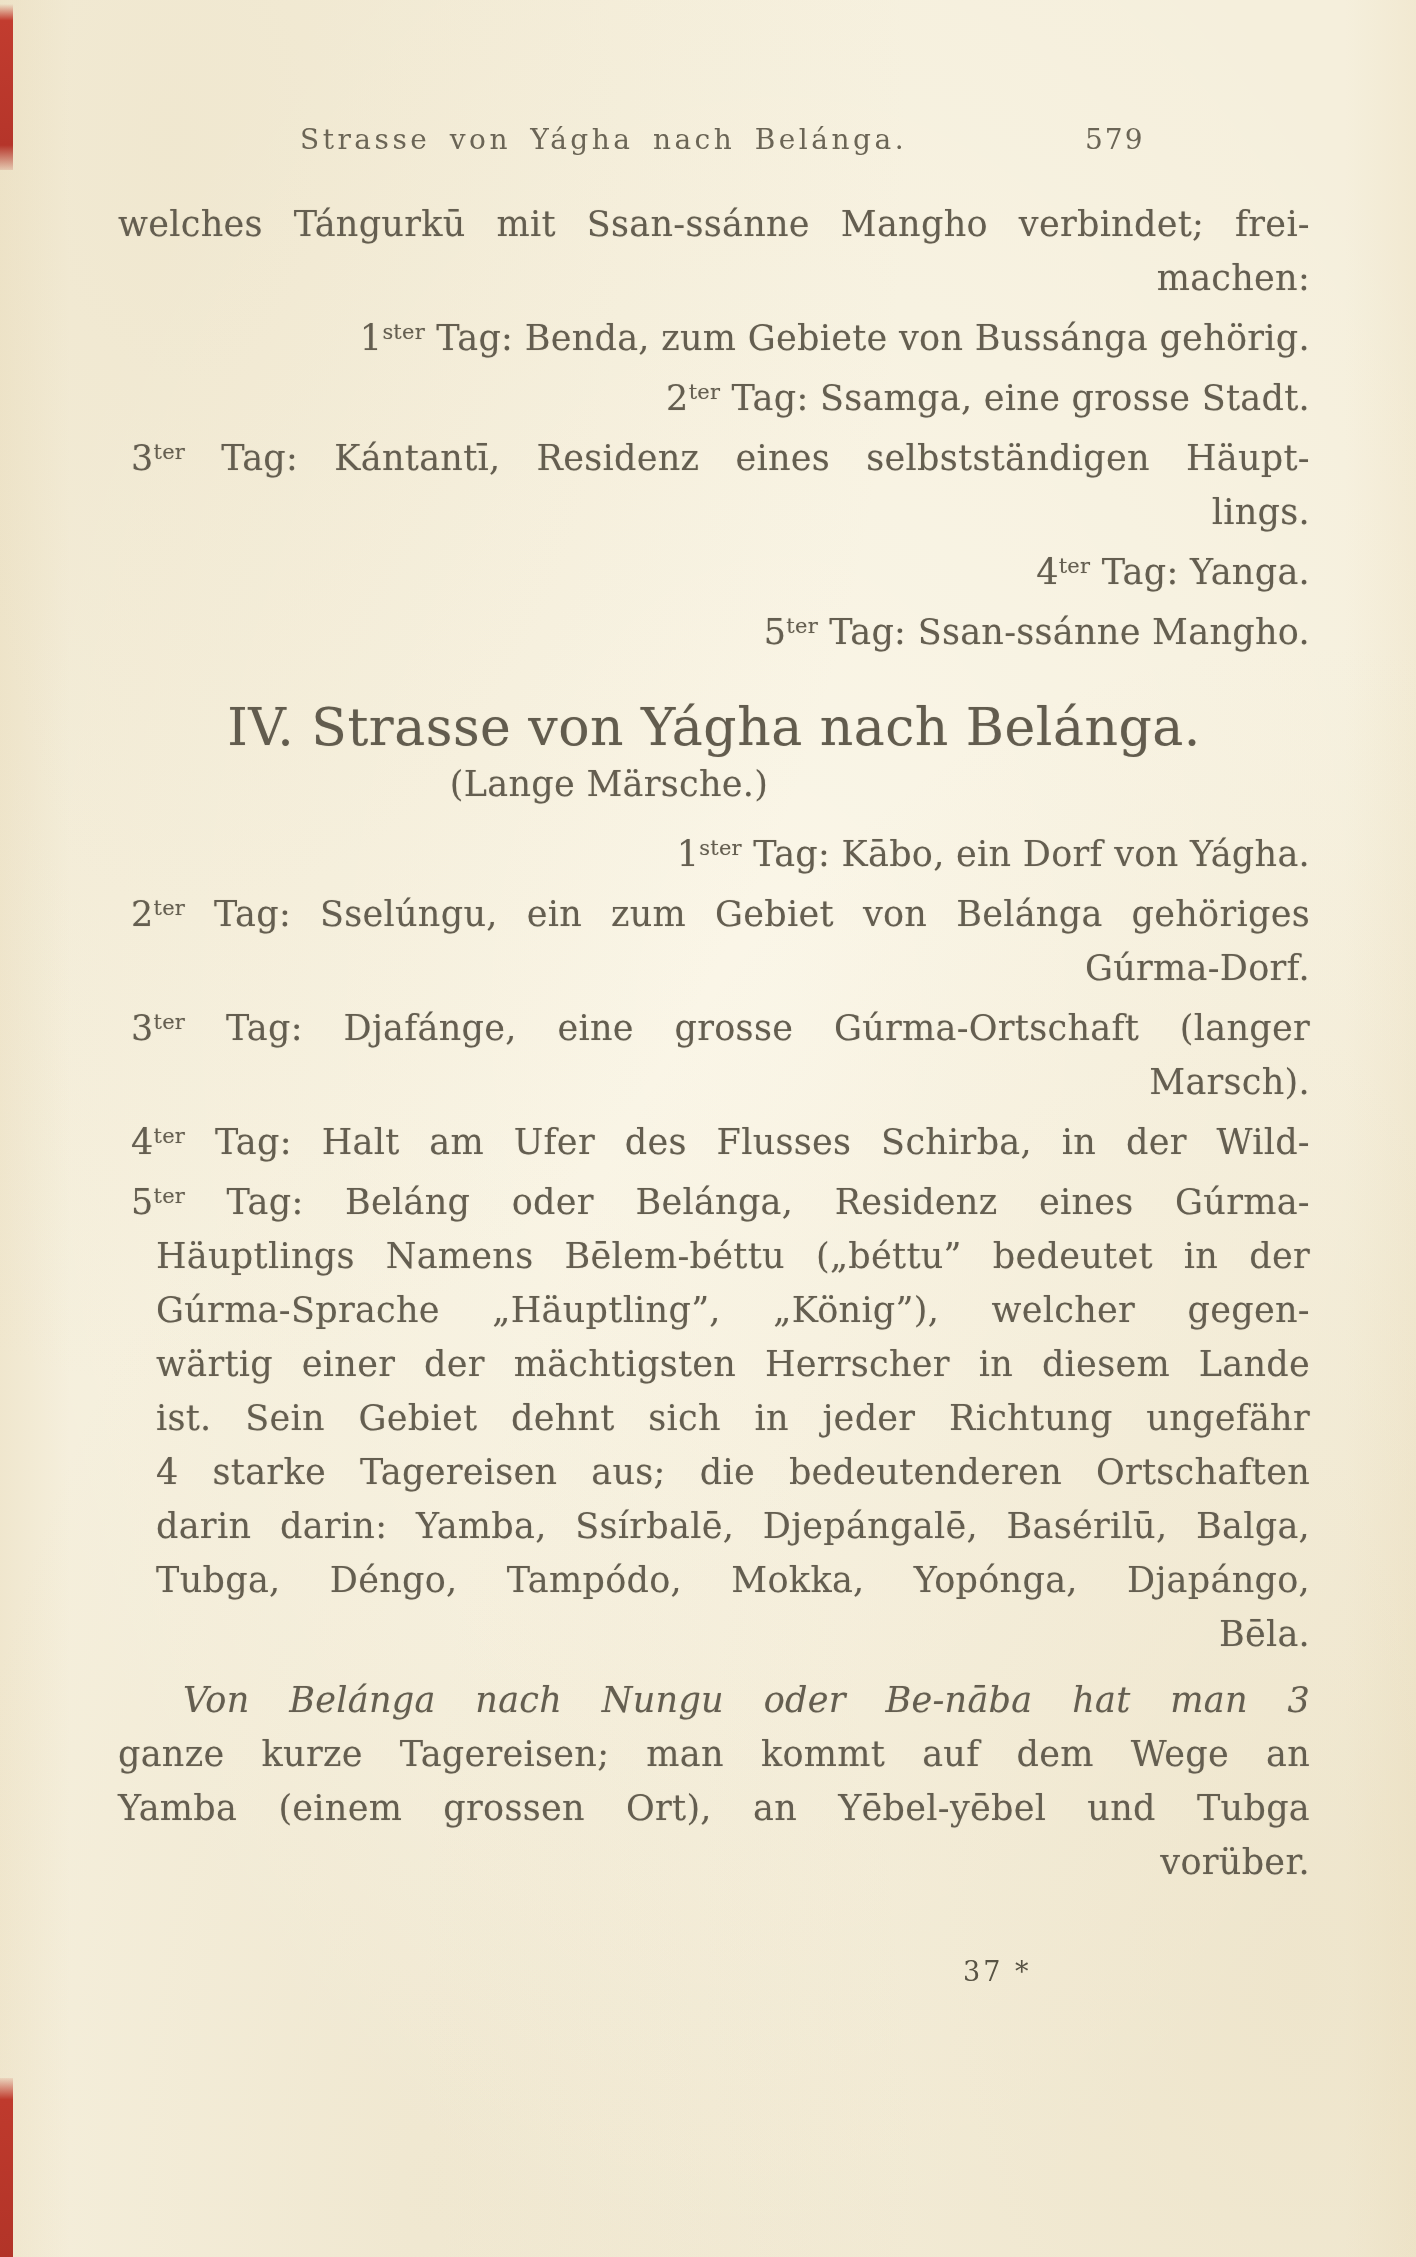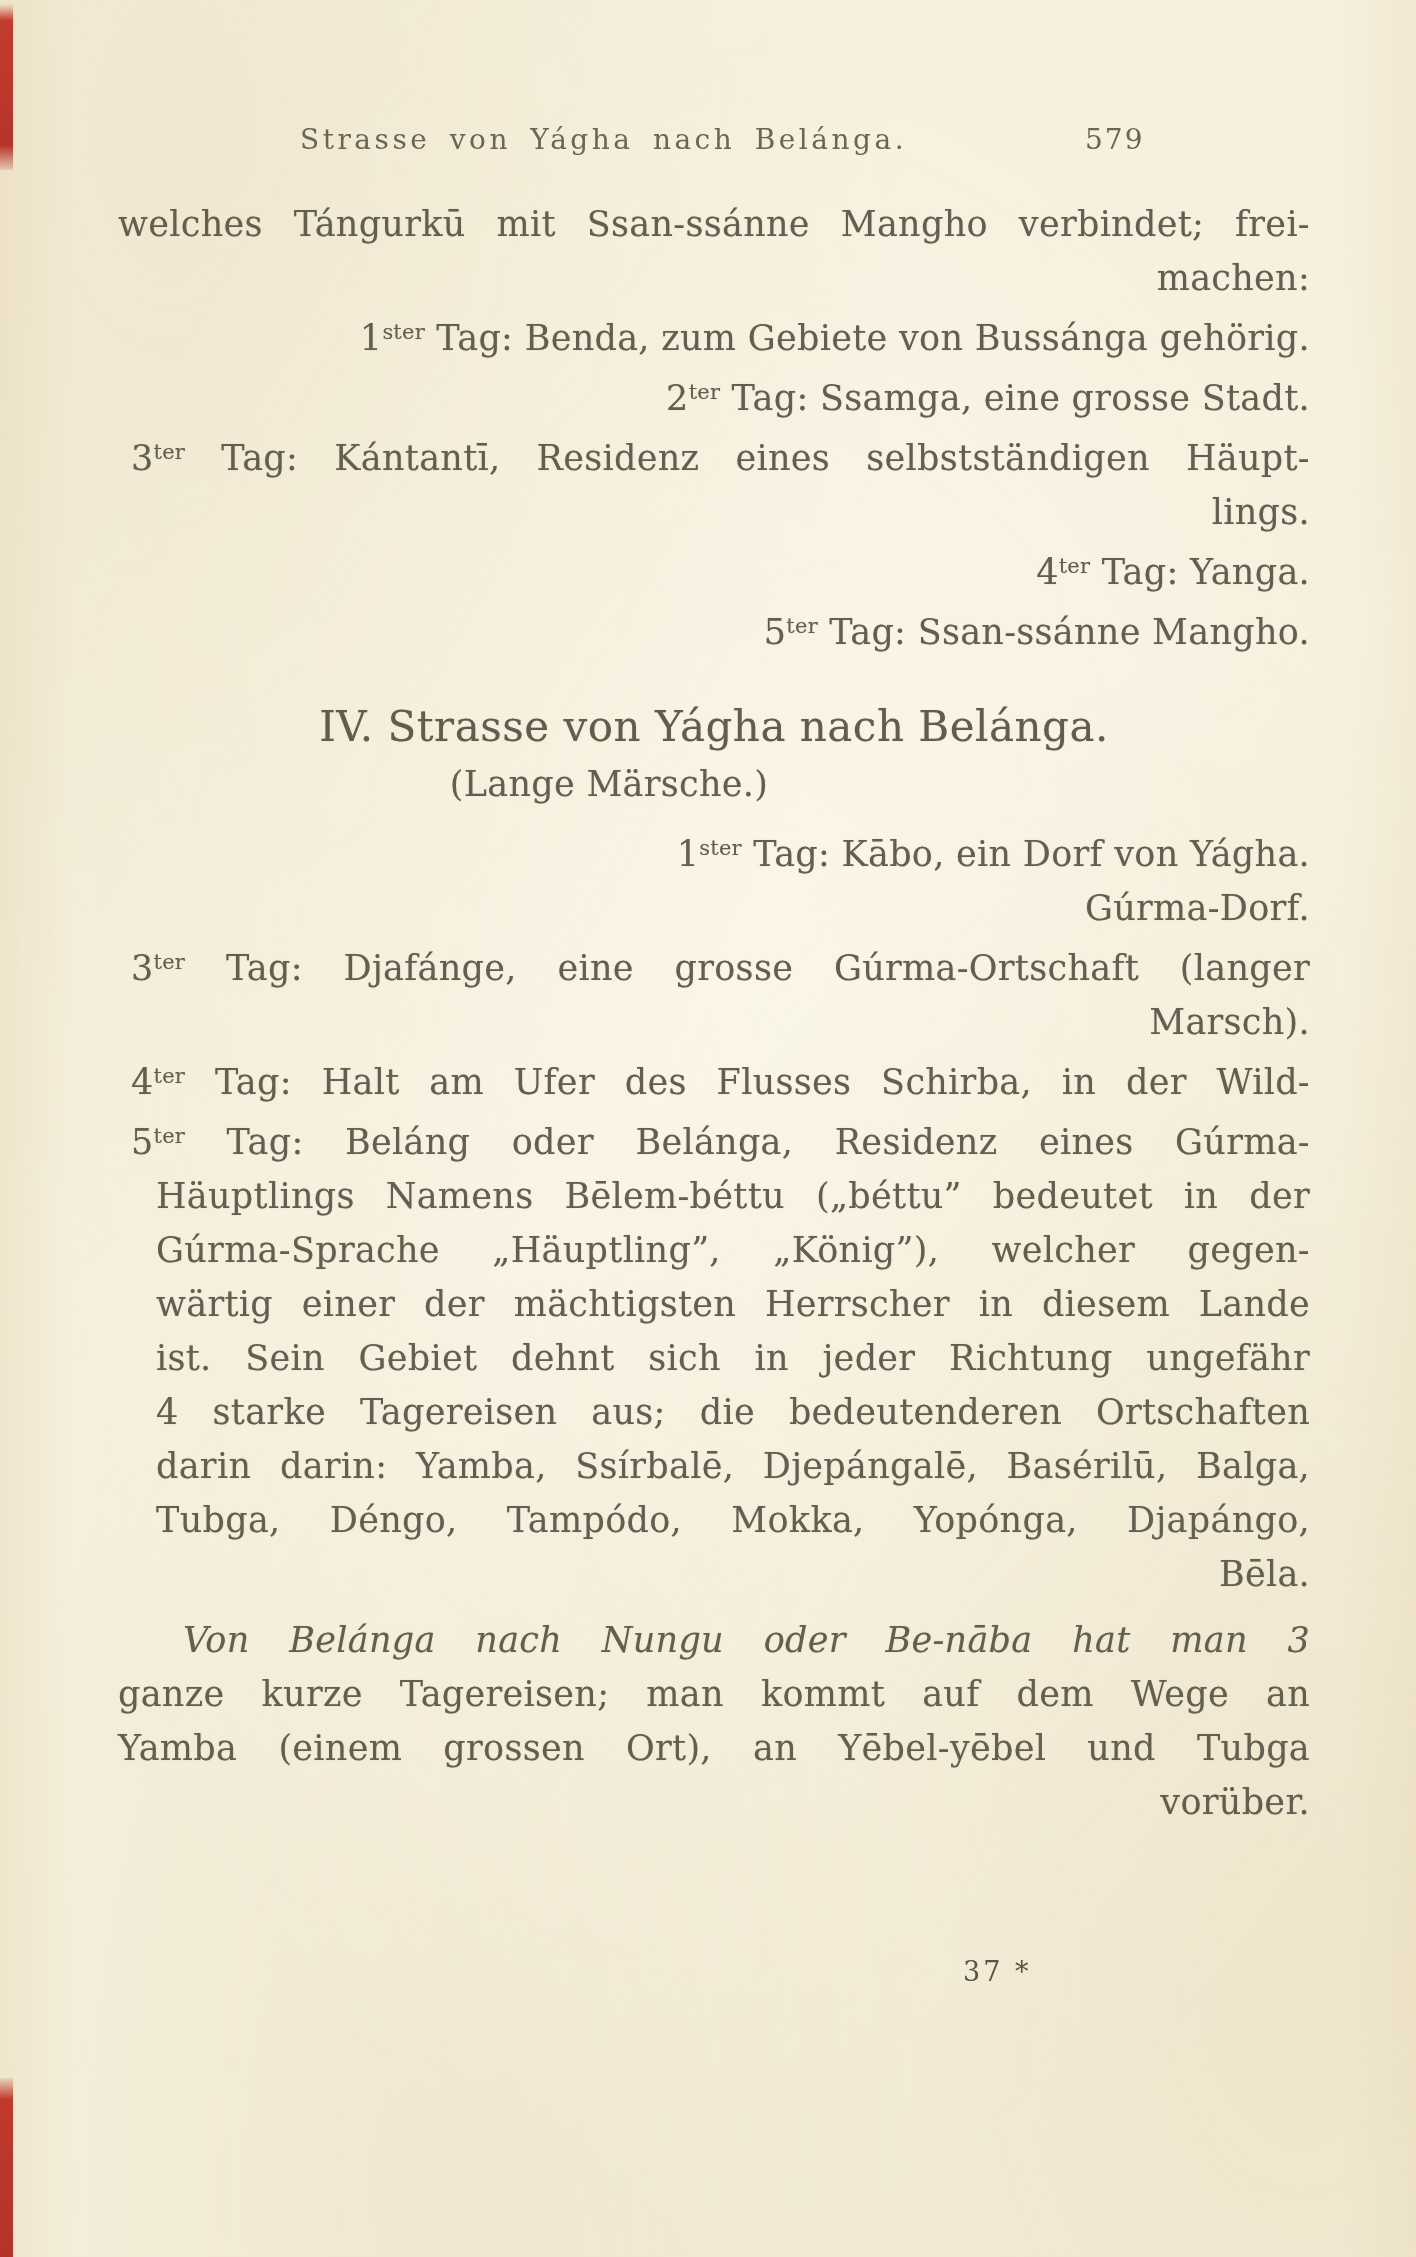--- a/index.html
+++ b/index.html
@@ -58,21 +58,21 @@
   .line.item { padding-left: 13px; }
   .line.cont { padding-left: 38px; }
   .line.indent { padding-left: 65px; }
   .ord {
     font-size: 21px;
     vertical-align: 11px;
     letter-spacing: 0.2px;
   }
   .section-title {
     margin: 38px 0 0 0;
-    font-size: 42px; line-height: 60px;
+    font-size: 52px; line-height: 60px;
     font-weight: normal;
     text-align: center;
     letter-spacing: 0.5px;
     color: #625c4e;
   }
   .section-subtitle {
     position: relative; left: -105px;
     margin: 0 0 10px 0;
     line-height: 54px;
     text-align: center;
@@ -108,20 +108,21 @@
     <p class="line item"><span class="num">2</span><span class="ord">ter</span> <span>Tag: Ssamga, eine grosse Stadt.</span></p>
     <p class="line item j"><span class="num">3</span><span class="ord">ter</span> <span>Tag: Kántantī, Residenz eines selbstständigen Häupt-</span></p>
     <p class="line cont">lings.</p>
     <p class="line item"><span class="num">4</span><span class="ord">ter</span> <span>Tag: Yanga.</span></p>
     <p class="line item"><span class="num">5</span><span class="ord">ter</span> <span>Tag: Ssan-ssánne Mangho.</span></p>
 
     <h2 class="section-title">IV. Strasse von Yágha nach Belánga.</h2>
     <div class="section-subtitle">(Lange Märsche.)</div>
 
     <p class="line item"><span class="num">1</span><span class="ord">ster</span> <span>Tag: Kābo, ein Dorf von Yágha.</span></p>
+    <p class="line item j"><span class="num">2</span><span class="ord">ter</span> <span>Tag: Sselúngu, ein zum Gebiet von Belánga gehöriges</span></p>
     <p class="line cont">Gúrma-Dorf.</p>
     <p class="line item j"><span class="num">3</span><span class="ord">ter</span> <span>Tag: Djafánge, eine grosse Gúrma-Ortschaft (langer</span></p>
     <p class="line cont">Marsch).</p>
     <p class="line item j"><span class="num">4</span><span class="ord">ter</span> <span>Tag: Halt am Ufer des Flusses Schirba, in der Wild-</span></p>
     <p class="line item j"><span class="num">5</span><span class="ord">ter</span> <span>Tag: Beláng oder Belánga, Residenz eines Gúrma-</span></p>
     <p class="line cont j">Häuptlings Namens Bēlem-béttu („béttu” bedeutet in der</p>
     <p class="line cont j">Gúrma-Sprache „Häuptling”, „König”), welcher gegen-</p>
     <p class="line cont j">wärtig einer der mächtigsten Herrscher in diesem Lande</p>
     <p class="line cont j">ist. Sein Gebiet dehnt sich in jeder Richtung ungefähr</p>
     <p class="line cont j">4 starke Tagereisen aus; die bedeutenderen Ortschaften</p>

